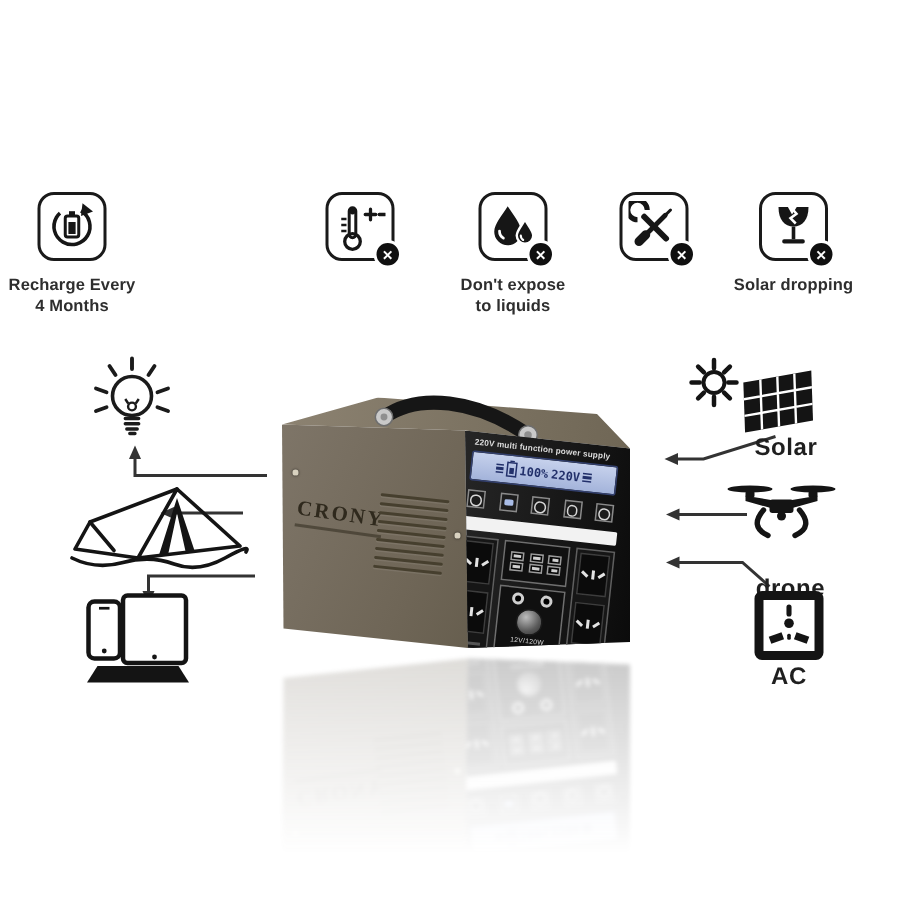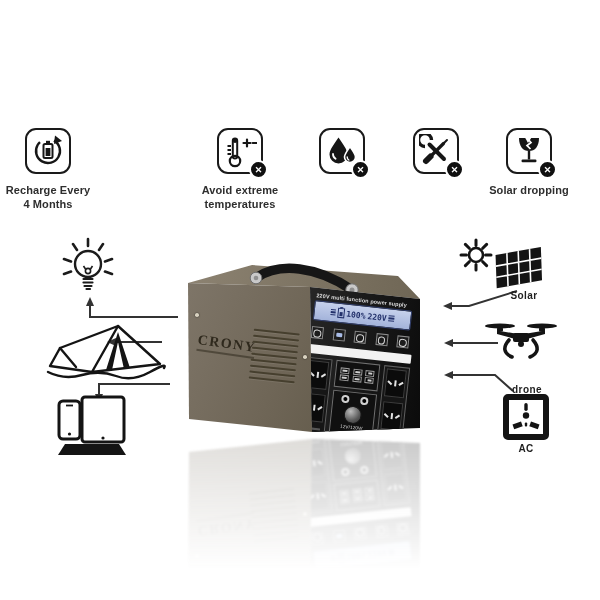--- a/index.html
+++ b/index.html
@@ -13,21 +13,21 @@
         background:#fff;}
   .wlabel{margin-top:9px;font-size:11px;font-weight:700;color:#2e2e2e;line-height:1.3;
           white-space:pre-line;letter-spacing:.1px;}
   .xbadge{position:absolute;right:-7px;bottom:-7px;width:15px;height:15px;border-radius:50%;
           background:#101010;color:#fff;font-size:9px;font-weight:700;display:flex;
           align-items:center;justify-content:center;border:2px solid #fff;}
 
   
   .arrows{position:absolute;left:0;top:0;pointer-events:none;}
   .sideicon{position:absolute;}
-  .sidelabel{position:absolute;font-size:10px;font-weight:600;color:#1f1f1f;text-align:center;
+  .sidelabel{position:absolute;font-size:16px;font-weight:600;color:#1f1f1f;text-align:center;
              letter-spacing:.4px;}
 
   
   .product{position:absolute;left:185px;top:253px;width:245px;height:190px;}
   .face{position:absolute;left:0;top:0;width:245px;height:190px;}
   .face.top{clip-path:polygon(3px 30px,67px 12px,213px 23px,235px 46px,125px 34px);
             background:linear-gradient(100deg,#8d8372 0%,#7a7160 55%,#6b6251 100%);}
   .face.side{clip-path:polygon(3px 30px,125px 34px,127px 179px,4px 166px);
              background:linear-gradient(115deg,#80776a 0%,#6f6657 45%,#564f3e 100%);}
   .front-panel{position:absolute;left:125px;top:34px;width:110px;height:145px;
@@ -116,34 +116,34 @@
     <div class="wbox">
       <svg width="34" height="34" viewBox="0 0 34 34">
         <path d="M4.5 12 h3.5 M4.5 16 h3.5 M4.5 20 h3.5" stroke="#161616" stroke-width="1.8"></path>
         <rect x="9.8" y="4.5" width="4.4" height="20" rx="2.2" fill="none" stroke="#161616" stroke-width="2"></rect>
         <circle cx="12" cy="6.9" r="2.1" fill="#161616"></circle>
         <circle cx="12" cy="27" r="5.2" fill="none" stroke="#161616" stroke-width="2.2"></circle>
         <path d="M20.5 9 h7 M24 5.5 v7 M29.8 9 h4.2" stroke="#161616" stroke-width="2.2" stroke-linecap="round"></path>
       </svg>
       <div class="xbadge">✕</div>
     </div>
-    <div class="wlabel">Avoid extreme
-temperatures</div>
   </div>
 
   <div class="warn" style="left:286px">
     <div class="wbox">
       <svg width="34" height="34" viewBox="0 0 34 34">
         <path d="M13.5 3.5 C10 9 4.5 15.5 4.5 20.5 a9 9 0 0 0 18 0 C22.5 15.5 17 9 13.5 3.5 Z" fill="#161616"></path>
         <path d="M8 20 a5.5 5.5 0 0 0 2.6 4.8" stroke="#fff" stroke-width="1.8" fill="none" stroke-linecap="round"></path>
         <path d="M25 12.5 C23 16 19.5 20 19.5 23 a5.5 5.5 0 0 0 11 0 C30.5 20 27 16 25 12.5 Z" fill="#161616" stroke="#fff" stroke-width="1.6"></path>
         <path d="M22.2 23 a3.5 3.5 0 0 0 1.6 3" stroke="#fff" stroke-width="1.4" fill="none" stroke-linecap="round"></path>
       </svg>
       <div class="xbadge">✕</div>
     </div>
+    <div class="wlabel">Don't expose
+to liquids</div>
   </div>
 
   <div class="warn" style="left:380px">
     <div class="wbox">
       <svg width="34" height="34" viewBox="0 0 34 34">
         <path d="M12.5 6 A6.5 6.5 0 1 0 6 12.5" fill="none" stroke="#161616" stroke-width="3.4"></path>
         <path d="M10.5 10.5 L25 25" stroke="#161616" stroke-width="4" stroke-linecap="round"></path>
         <path d="M24.5 9.5 L11.5 22.5" stroke="#161616" stroke-width="3.2" stroke-linecap="round"></path>
         <path d="M24.5 9.5 L28 6" stroke="#161616" stroke-width="2" stroke-linecap="round"></path>
         <path d="M11.5 22.5 L7 27" stroke="#161616" stroke-width="6" stroke-linecap="round"></path>

